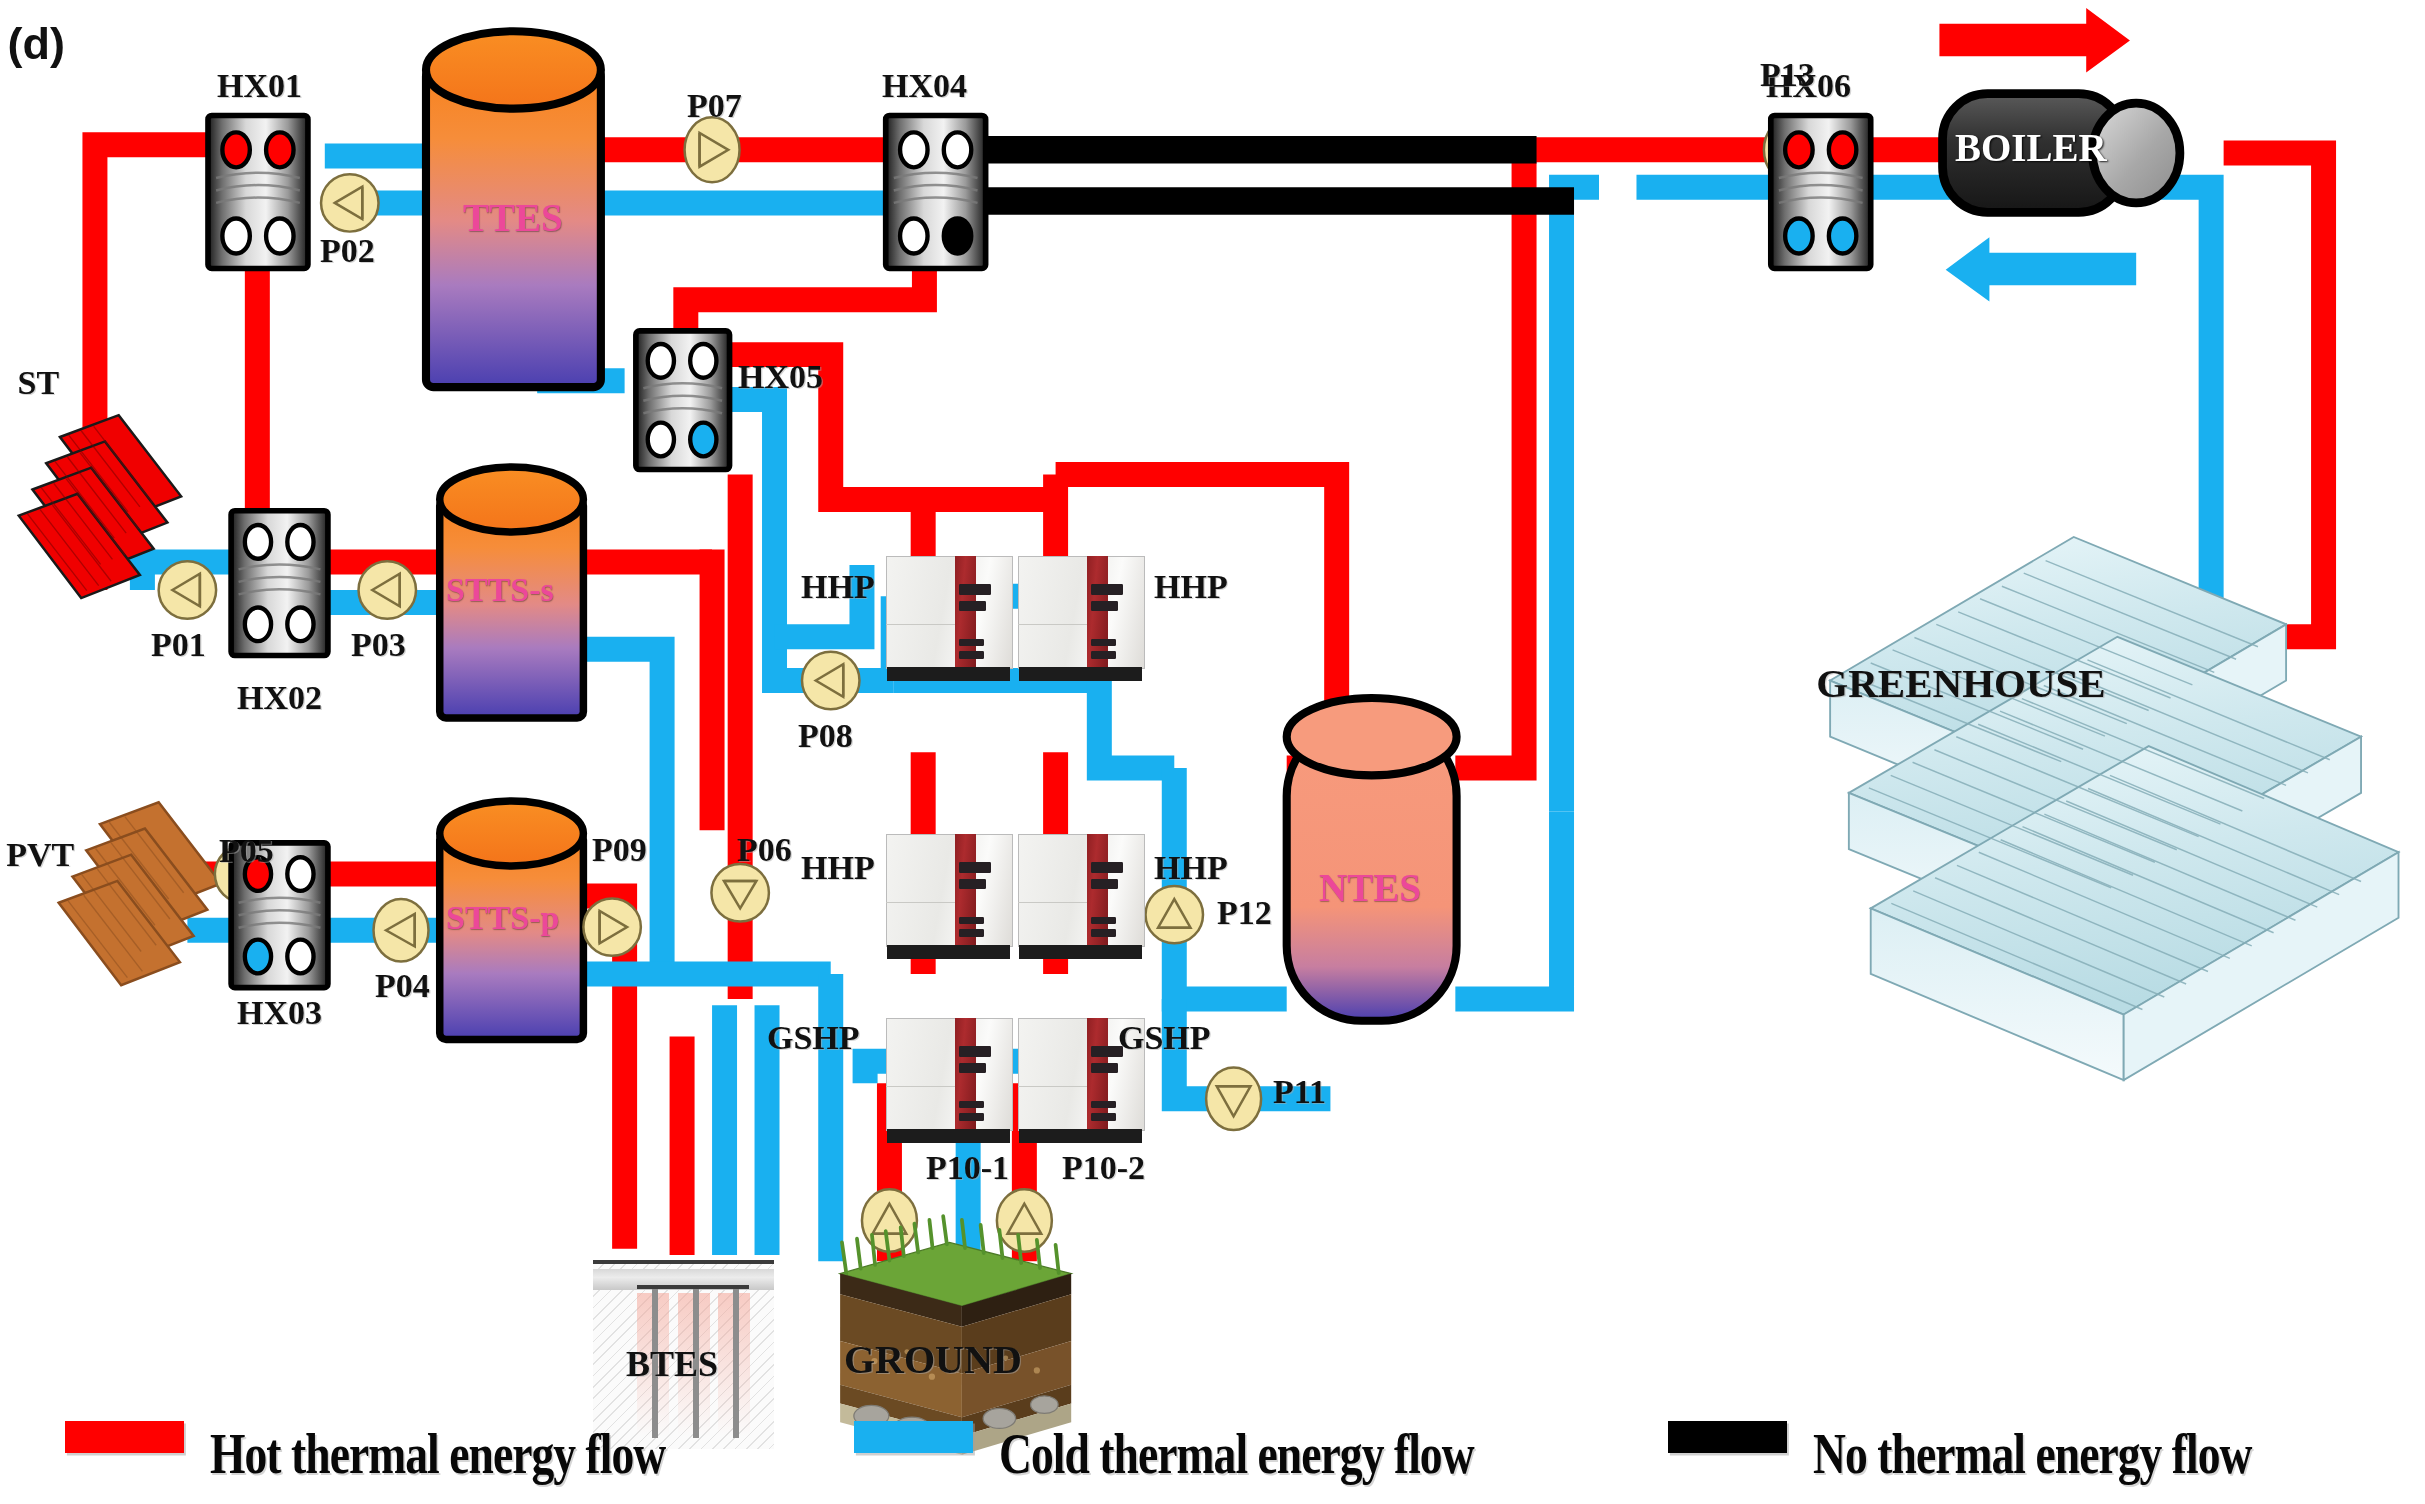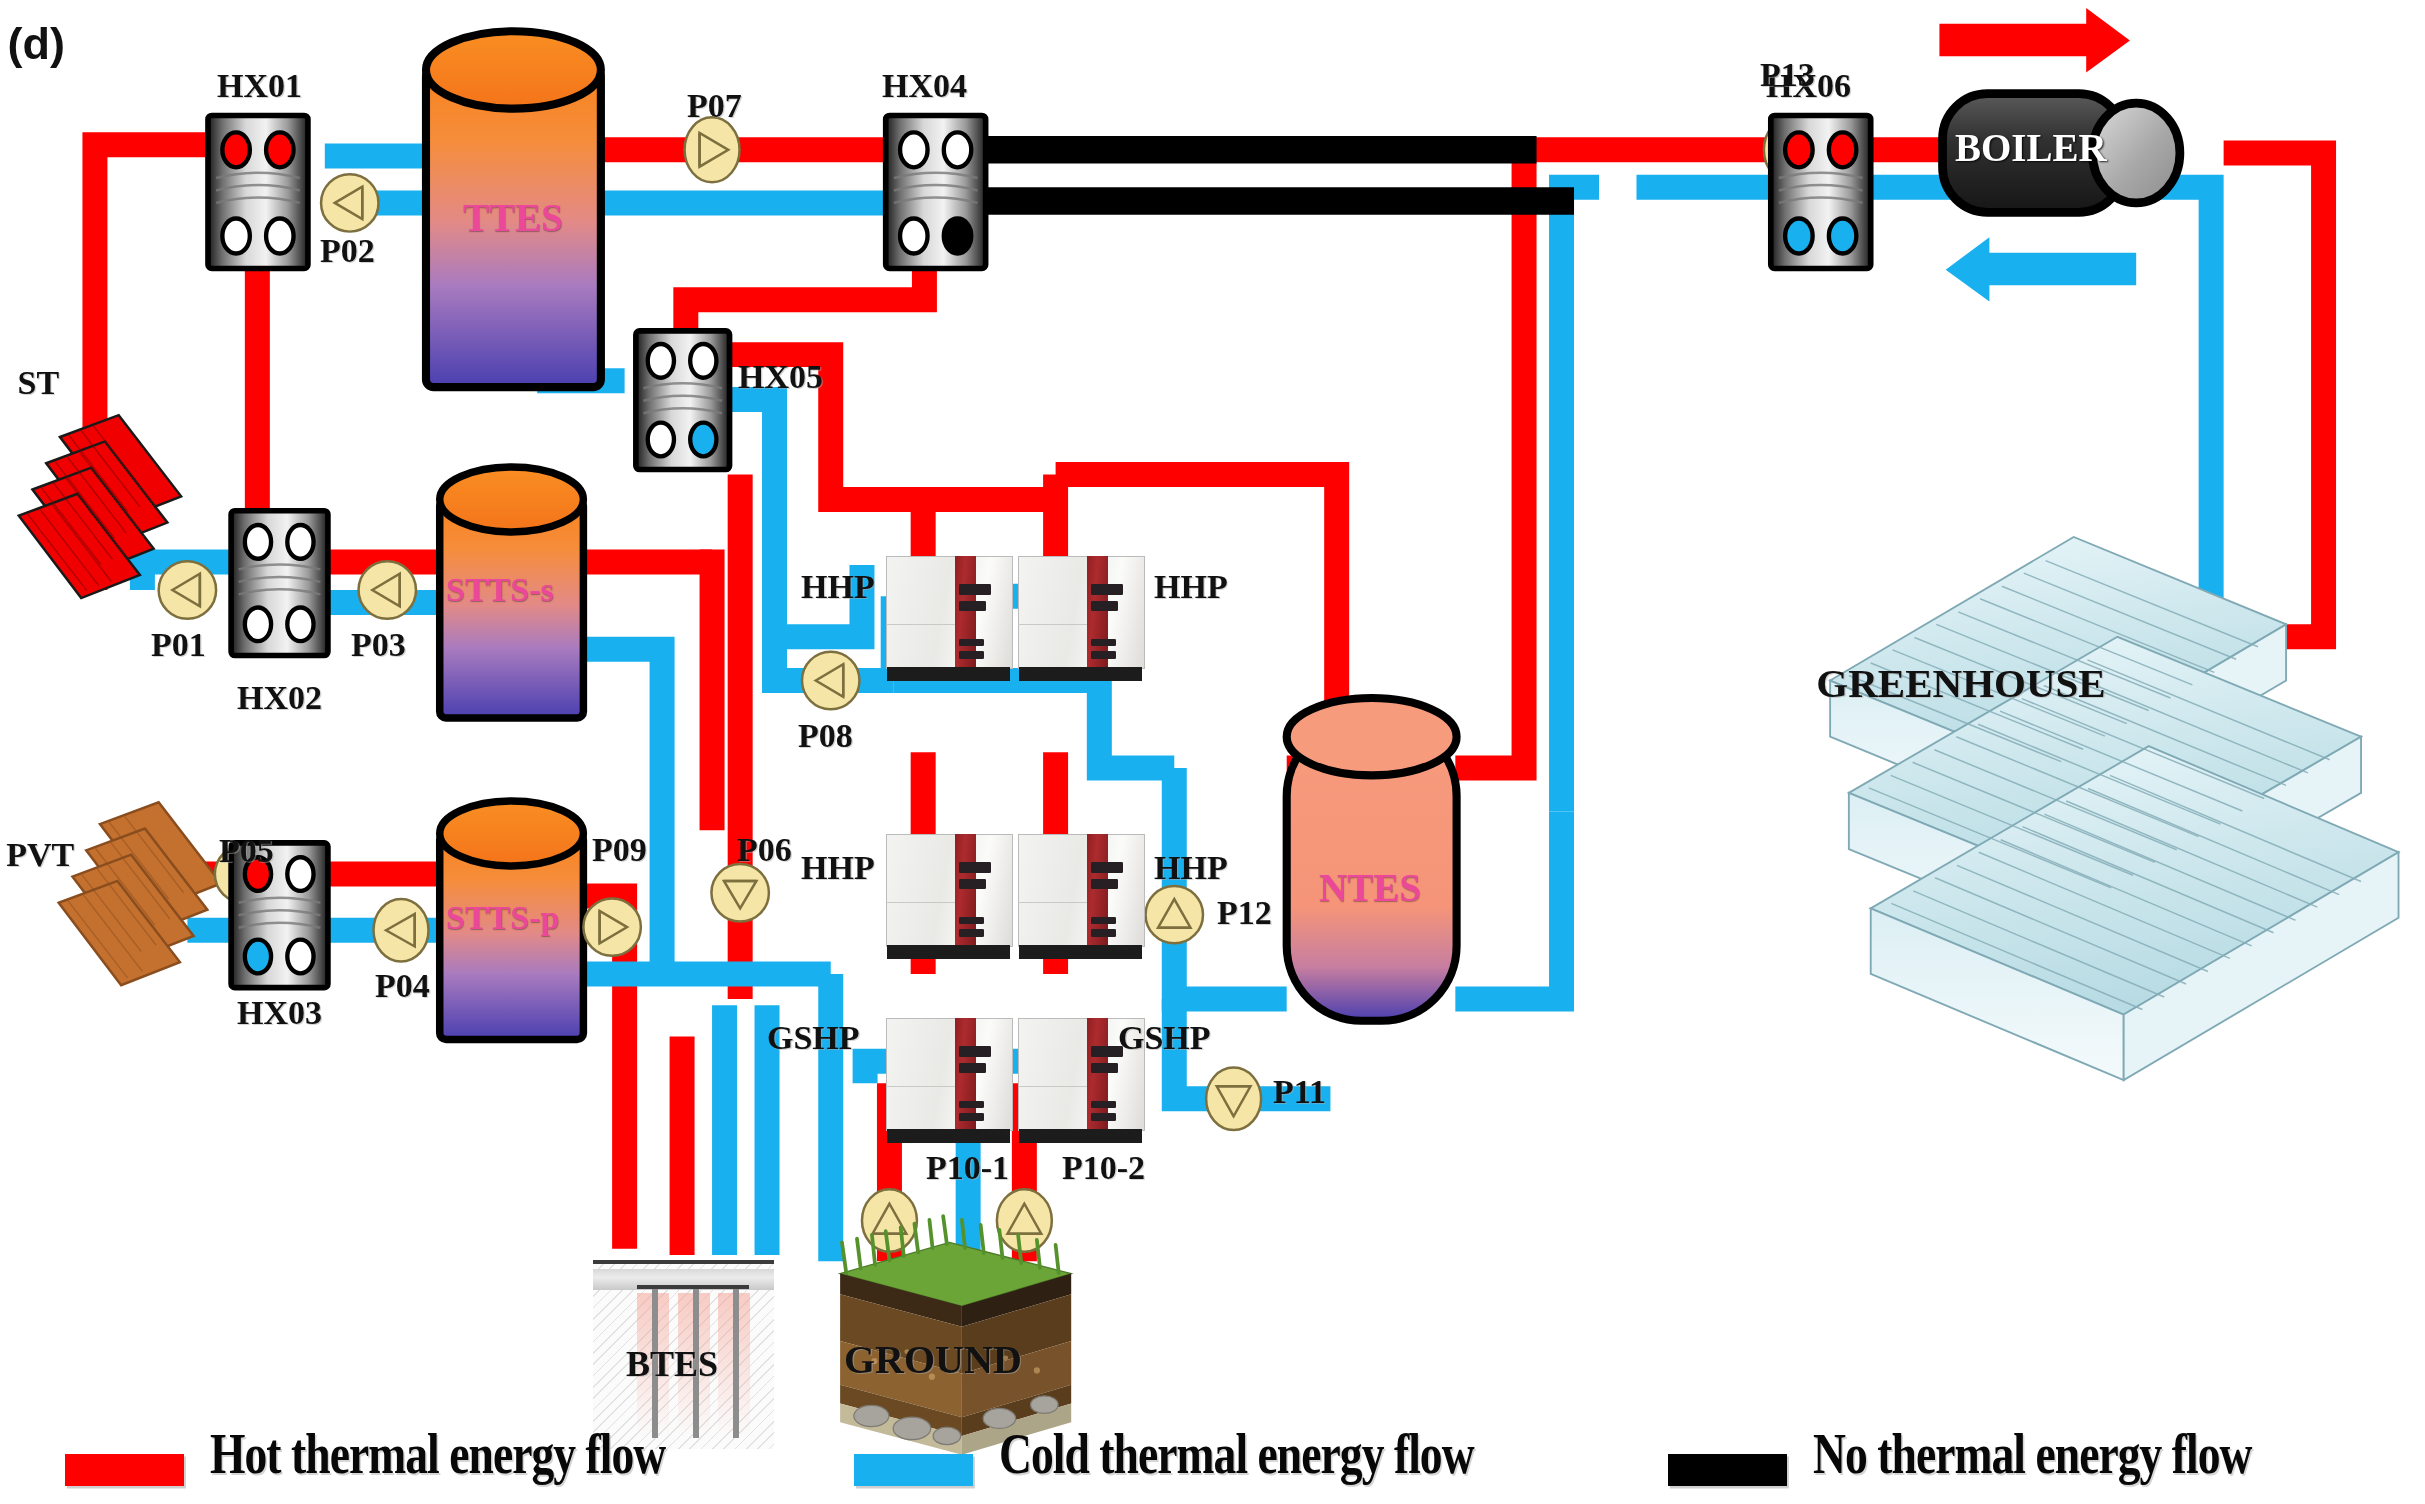--- a/index.html
+++ b/index.html
@@ -11,21 +11,21 @@
        font-family:"Liberation Serif",serif;font-size:39px;white-space:nowrap;
        text-shadow:0.6px 0.6px 1.2px rgba(0,0,0,.35);}
   .partlabel{position:absolute;font-family:"Liberation Serif",serif;
        font-weight:bold;color:#111;font-size:34px;white-space:nowrap;
        text-shadow:1.2px 1.2px 0 rgba(170,170,170,.5);}
   .figlabel{position:absolute;left:7.5px;top:17.5px;font-size:45px;font-weight:bold;
        font-family:"Liberation Sans",sans-serif;color:#111;}
   
   #legend{position:absolute;left:0;top:1416px;width:2426px;height:75px;
           display:flex;align-items:center;justify-content:center;gap:0px;}
-  .leg-item{display:flex;align-items:flex-end;}
+  .leg-item{display:flex;align-items:flex-start;}
   .leg-swatch{width:119px;height:32px;margin-right:26px;
        box-shadow:1.9px 2.5px 0 rgba(160,160,160,.5);}
   .leg-text{font-family:"Liberation Serif",serif;font-weight:bold;font-size:57px;
        color:#080808;letter-spacing:-1.2px;transform:scaleX(.80);
        transform-origin:left center;white-space:nowrap;
        text-shadow:1.9px 1.9px 0 rgba(165,165,165,.45);}
   .leg-gap{width:75px;}
   
   .hp{position:absolute;}
   .hp .body{position:absolute;left:0;top:0;width:100%;height:89%;

